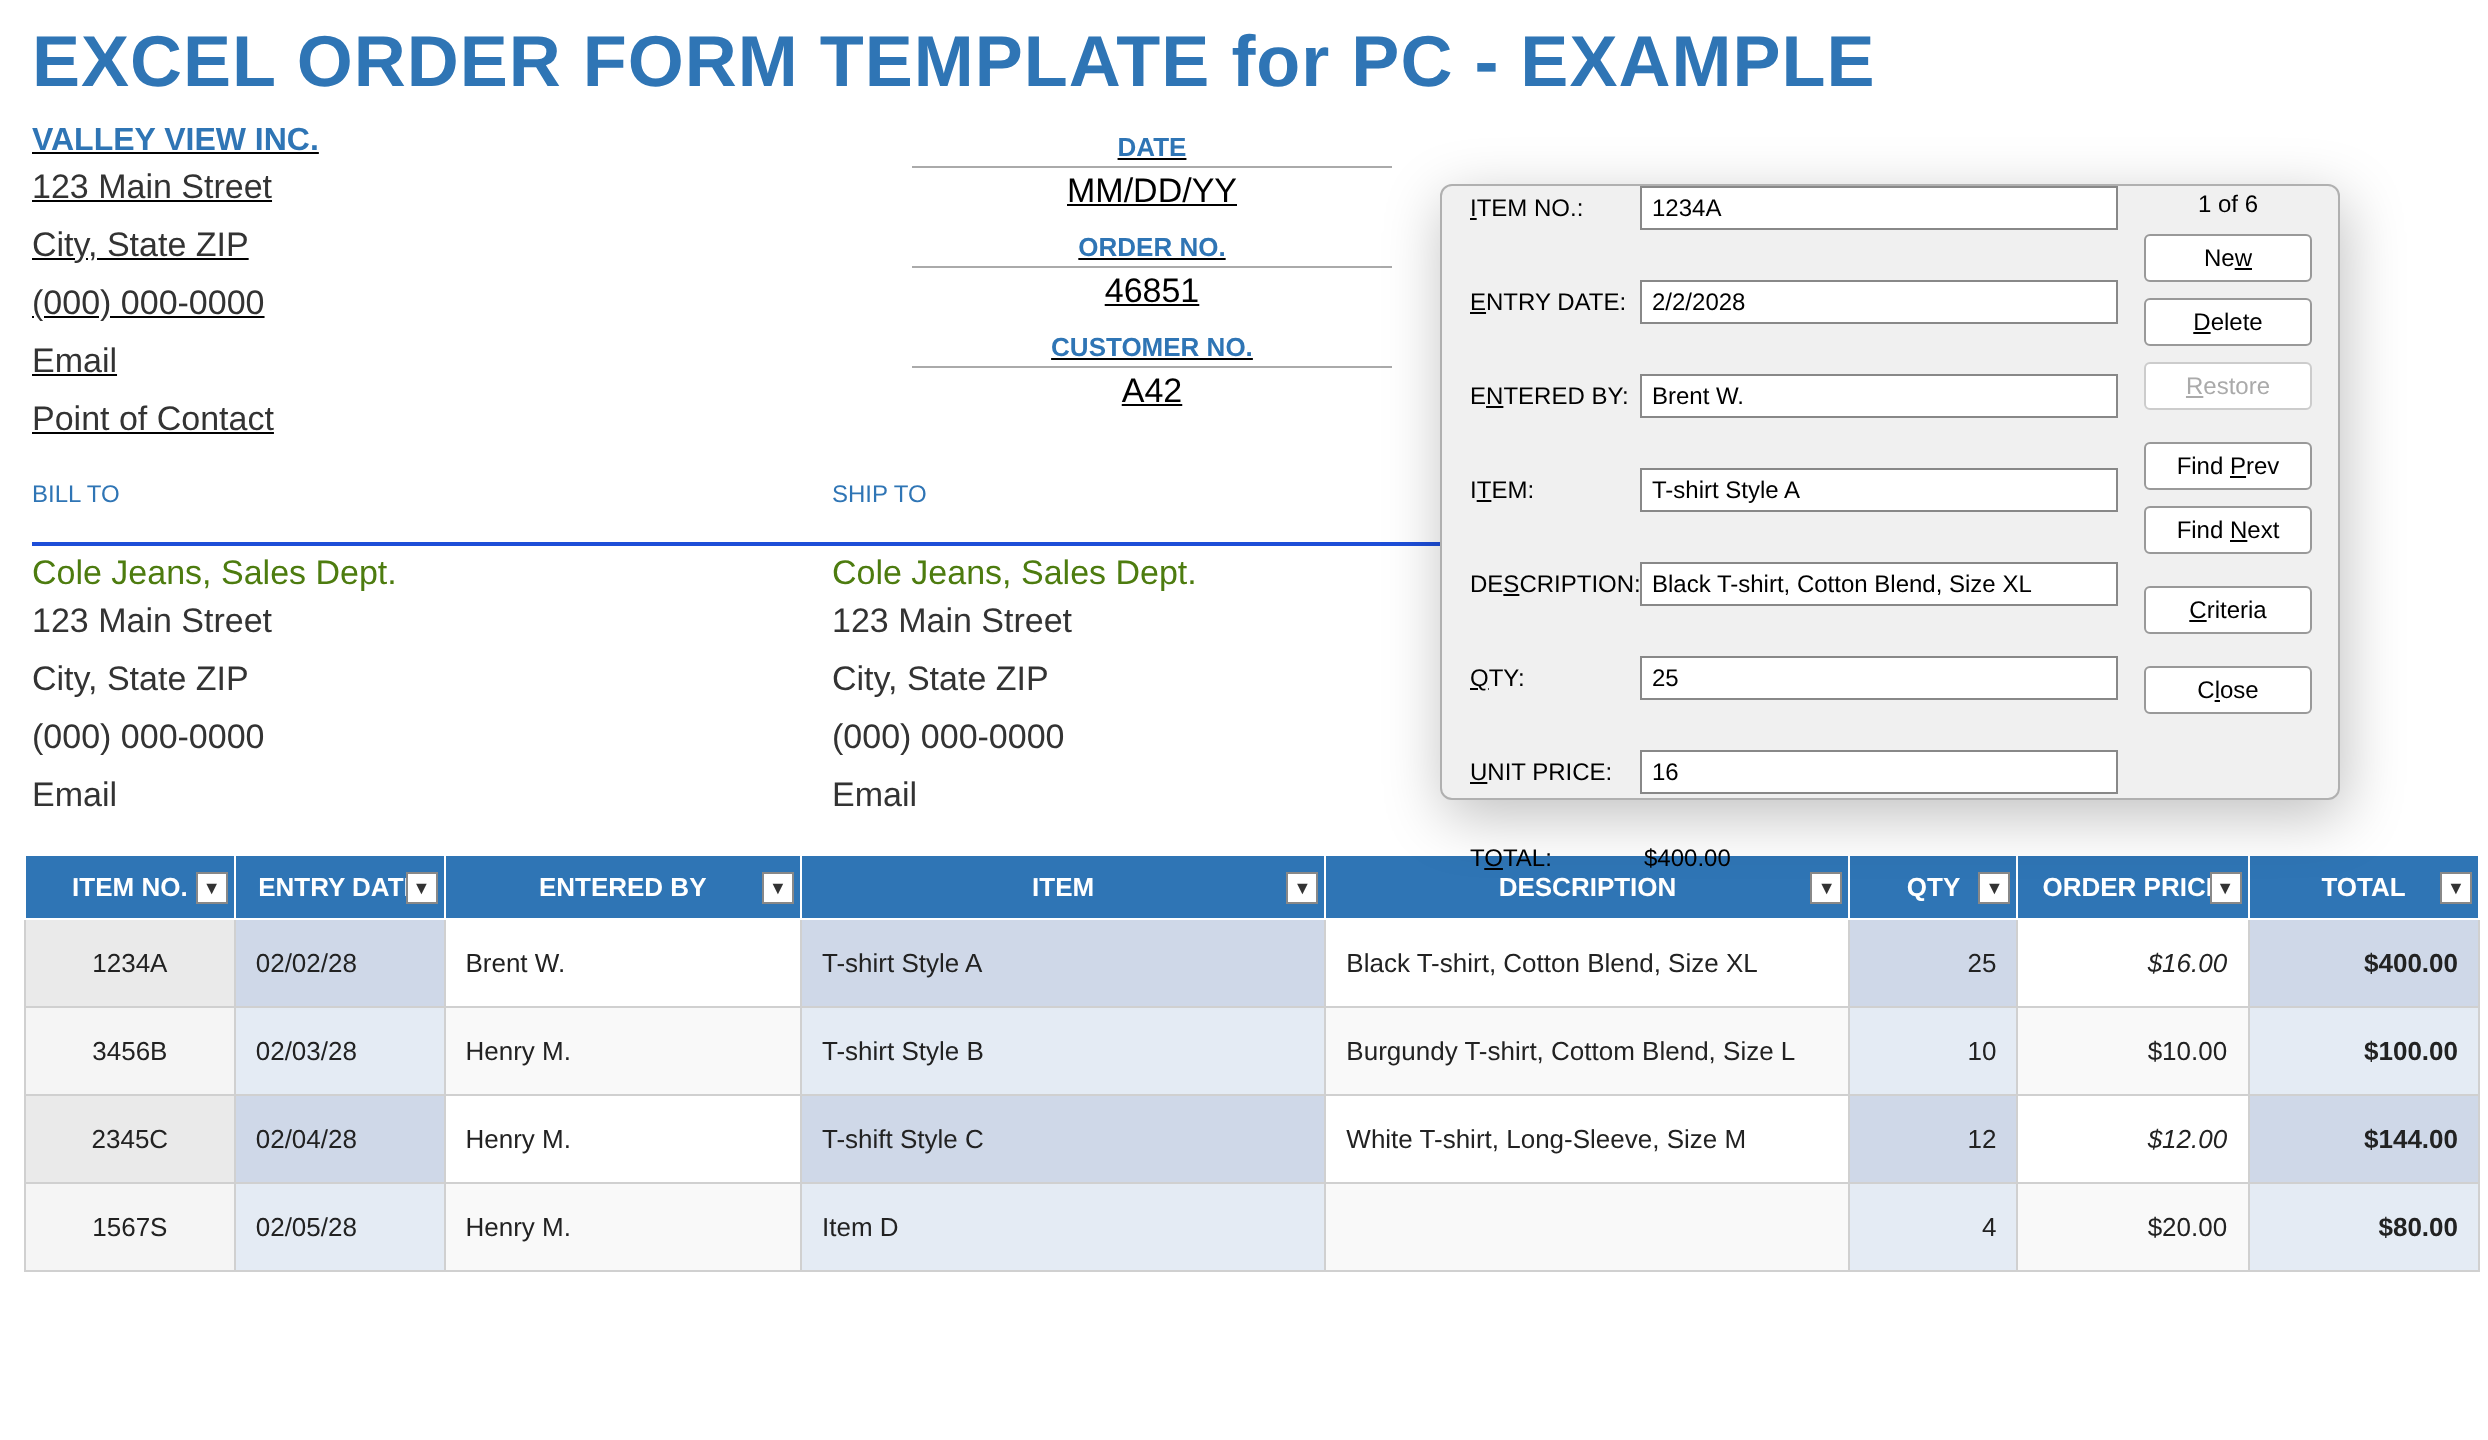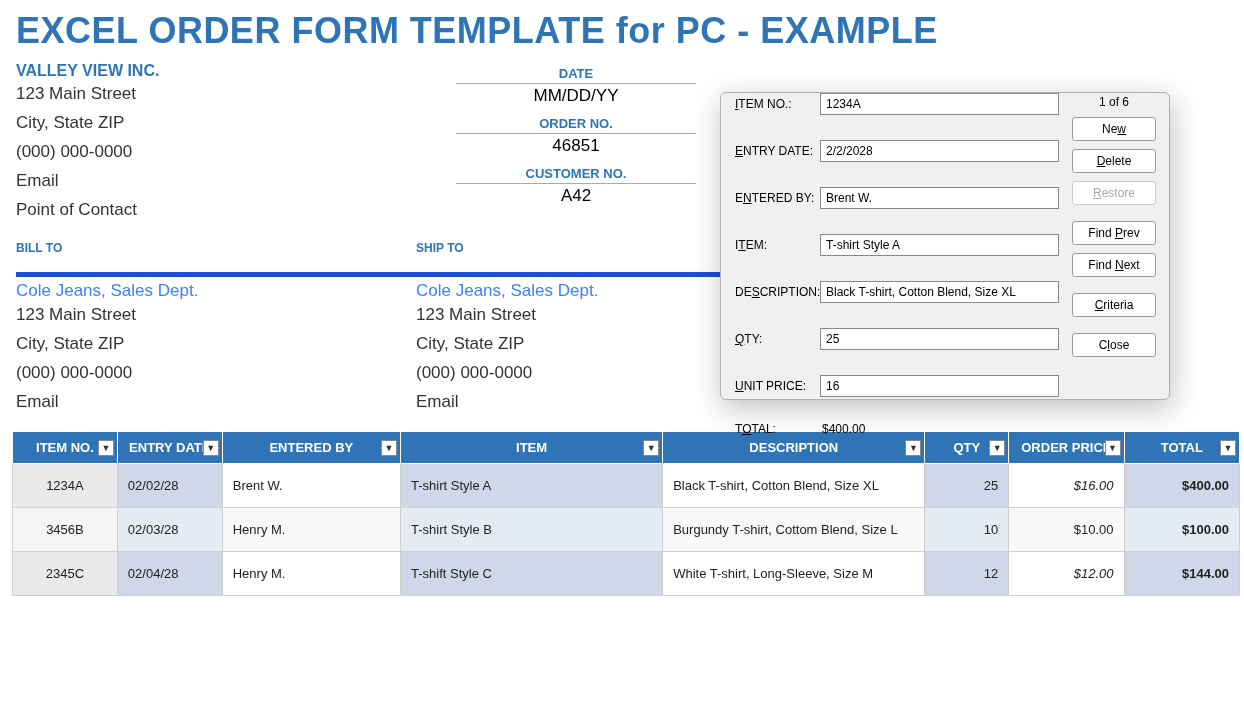--- a/index.html
+++ b/index.html
@@ -18,35 +18,36 @@
     padding: 10px 16px 4px 16px;
     letter-spacing: 0.5px;
     font-family: "Century Gothic","Segoe UI",Arial,sans-serif;
   }
   .info-grid {
     display: grid;
     grid-template-columns: 400px 320px;
     column-gap: 0;
     padding: 4px 16px;
     font-family: "Century Gothic","Segoe UI",Arial,sans-serif;
+    text-decoration: underline;
   }
   .info-col { display: flex; flex-direction: column; }
   .vname { color:#2f75b5; font-weight:600; font-size:16px; padding-top: 2px;}
   .vtext { color:#333; font-size:17px; line-height: 1.7; }
   .meta-row { text-align: center; }
   .meta-lbl { color:#2f75b5; font-weight:700; font-size:13px; border-bottom: 1px solid #aaa; display:block; margin: 6px 40px 0 40px; padding-bottom: 2px;}
   .meta-val { color:#000; font-size:17px; display:block; padding: 2px 0 4px 0;}
   .bs-grid {
     display: grid;
     grid-template-columns: 400px 400px;
     padding: 10px 16px 0 16px;
     font-family: "Century Gothic","Segoe UI",Arial,sans-serif;
   }
-  .bs-lbl { color:#2f75b5; font-weight:700; font-size:12px; border-bottom: 5px solid #1d4ed8; display:inline-block; width: 100%; padding-bottom:17px;}
-  .bs-name { color:#3b82f6; font-size:17px; padding-top:4px;}
+  .bs-lbl { color:#2f75b5; font-weight:400; font-size:12px; border-bottom: 2px solid #1d4ed8; display:inline-block; width: 100%; padding-bottom:17px;}
+  .bs-name { color:#4d7c0f; font-size:17px; padding-top:4px;}
   .bs-txt { color:#333; font-size:17px; line-height:1.7;}
 
   
   .tbl { width: calc(100% - 16px); margin: 14px 0 0 12px; border-collapse: collapse; font-size:13px; }
   .tbl th {
     background:#2f75b5; color:#fff; font-weight:700; padding: 8px 6px;
     border: 1px solid #fff; position:relative; text-align:center;
   }
   .tbl th .drop {
     position:absolute; right:3px; top:50%; transform:translateY(-50%);
@@ -197,20 +198,30 @@
       <tr class="r0">
         <td class="c-itemno">2345C</td>
         <td class="">02/04/28</td>
         <td class="">Henry M.</td>
         <td class="">T-shift Style C</td>
         <td class="">White T-shirt, Long-Sleeve, Size M</td>
         <td class="c-qty">12</td>
         <td class="c-price">$12.00</td>
         <td class="c-total">$144.00</td>
       </tr>
+      <tr class="r1">
+        <td class="c-itemno">1567S</td>
+        <td class="">02/05/28</td>
+        <td class="">Henry M.</td>
+        <td class="">Item D</td>
+        <td class=""></td>
+        <td class="c-qty">4</td>
+        <td class="c-price">$20.00</td>
+        <td class="c-total">$80.00</td>
+      </tr>
     </tbody>
 </table>
 
 <div class="dlg">
   <div class="dlg-body">
     <div class="dlg-form">
       <div class="dlg-row">
         <label><span class="ul">I</span>TEM NO.:</label>
         <input value="1234A" style="">
       </div>

